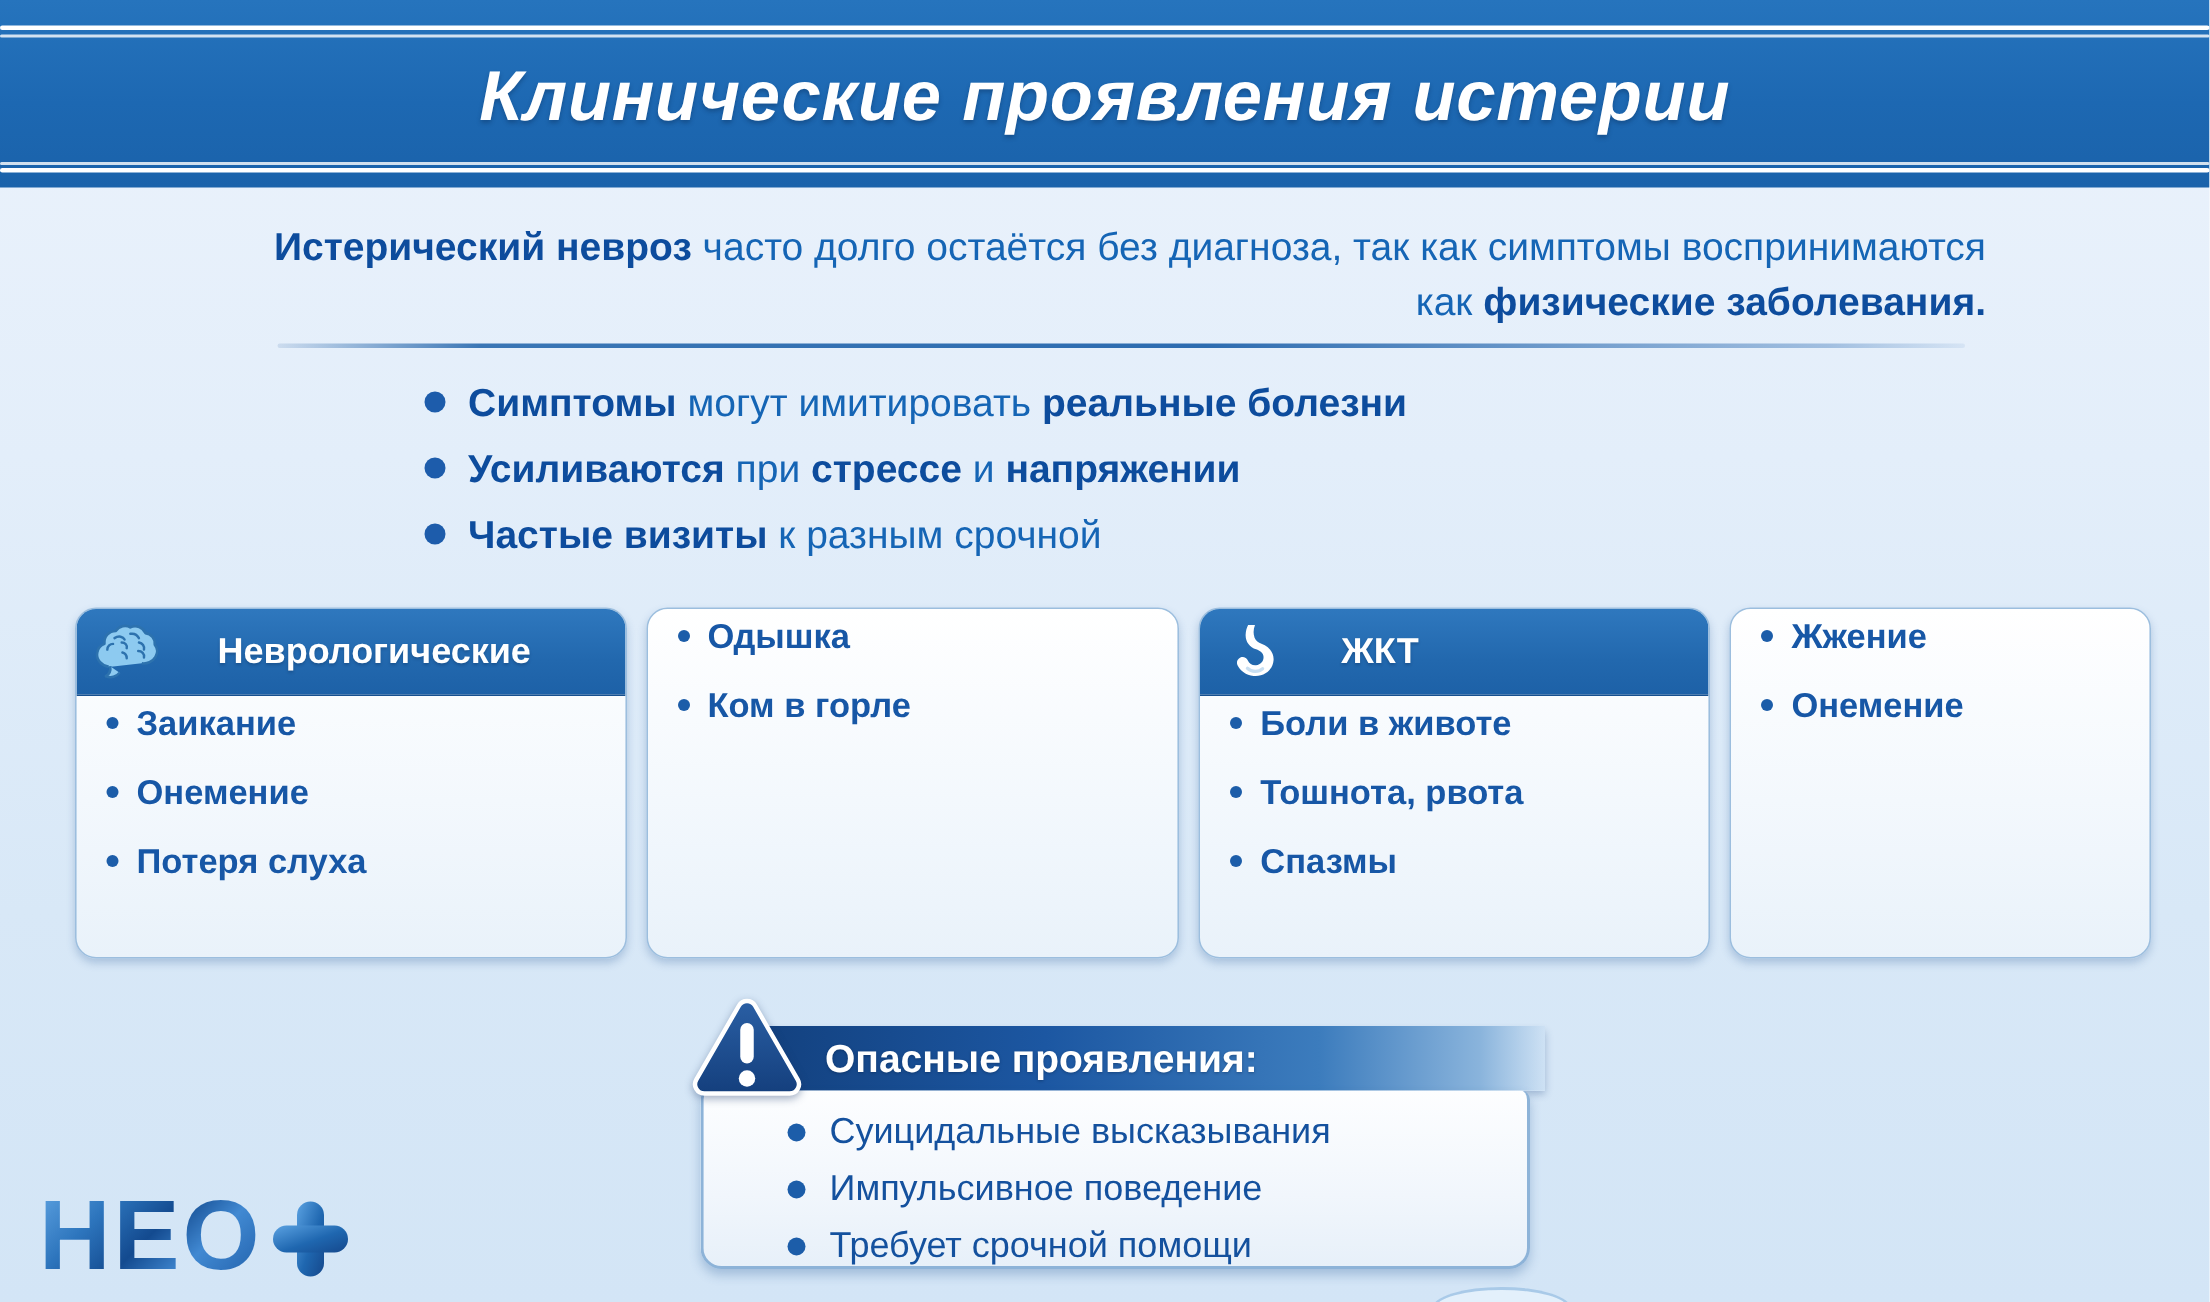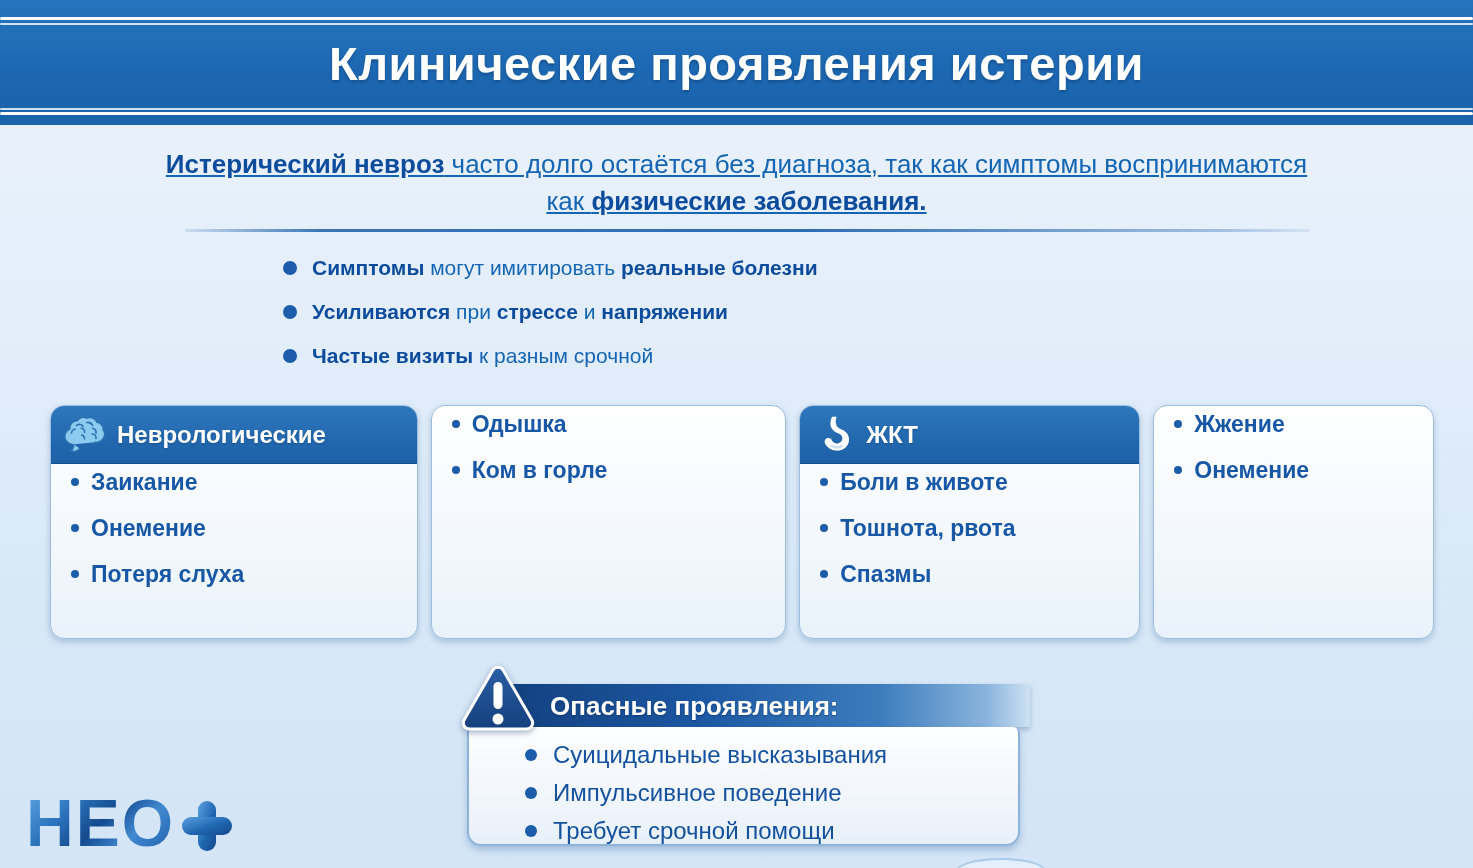--- a/index.html
+++ b/index.html
@@ -7,50 +7,51 @@
   body {
     font-family:"Liberation Sans","DejaVu Sans",sans-serif;
     background:linear-gradient(180deg,#ecf3fc 0%,#e3eefa 35%,#d8e8f7 70%,#d3e5f6 100%);
     position:relative;
   }
 
   
   .top-band{
     position:absolute; left:0; top:0; width:1473px; height:125px;
     background:linear-gradient(180deg,#2674bd 0%,#1d68b2 55%,#1a62aa 100%);
+    font-style:italic;
   }
   .band-line{ position:absolute; left:0; right:0; background:#fff; border-radius:2px; }
   .bl1{ top:17px; height:3px; }
   .bl2{ top:23px; height:1.6px; opacity:.8; }
   .bl3{ top:108px; height:1.6px; opacity:.8; }
   .bl4{ top:112px; height:3px; }
   .page-title{
     position:absolute; left:0; right:0; top:36px; text-align:center;
     color:#ffffff; font-size:47px; font-weight:700; letter-spacing:.5px;
     text-shadow:0 2px 3px rgba(10,40,80,.35);
   }
 
   
   .intro{
     position:absolute; top:146px; left:50%; transform:translateX(-50%);
-    width:1175px; text-align:center;
-    font-size:26px; line-height:37px; color:#1565b5; font-weight:500;text-decoration:underline;
+    width:1175px; text-align:right;
+    font-size:26px; line-height:37px; color:#1565b5; font-weight:500;
   }
   .intro .b, .seg-b{ font-weight:700; color:#0d4c9d; }
   .divider{
     position:absolute; top:229px; left:185px; width:1125px; height:3px;
     border-radius:3px;
     background:linear-gradient(90deg,rgba(60,110,170,.15) 0%,#3a76b5 12%,#2d6cb0 55%,rgba(125,165,210,.65) 92%,rgba(125,165,210,.15) 100%);
   }
 
   
   .key-points{ position:absolute; left:283px; top:253px; }
   .kp-row{ display:flex; align-items:center; margin-bottom:14px; height:30px; }
   .kp-dot{ width:14px; height:14px; border-radius:50%; background:#1d5cab; margin-right:15px; flex:none; }
-  .kp-text{ font-size:21px; color:#1565b5; font-weight:500; white-space:nowrap; }
+  .kp-text{ font-size:26px; color:#1565b5; font-weight:500; white-space:nowrap; }
 
   
   .cards-row{
     position:absolute; left:50px; top:405px; width:1384px; height:234px;
     display:flex; gap:13px;
   }
   .card{
     border-radius:14px; border:1.5px solid #9cbede;
     background:linear-gradient(180deg,#ffffff 0%,#f3f8fd 55%,#e9f2fa 100%);
     box-shadow:0 3px 6px rgba(45,95,155,.28);
@@ -61,21 +62,21 @@
   .card:nth-child(3){ flex:281; }
   .card:nth-child(4){ flex:231; }
   .card:nth-child(5){ flex:223; }
   .card-header{
     height:58px; flex:none; display:flex; align-items:center; gap:10px;
     padding:0 8px 0 10px;
     background:linear-gradient(180deg,#2f78be 0%,#2268ae 60%,#1d61a7 100%);
     border-bottom:1px solid #16508f;
   }
   .card-icon{ width:46px; height:46px; flex:none; display:flex; align-items:center; justify-content:center; }
-  .card-title{ color:#fff; font-size:24px; font-weight:700; white-space:nowrap; text-shadow:0 1px 2px rgba(10,40,80,.3); }
+  .card-title{ color:#fff; font-size:24px; font-weight:700; white-space:nowrap; text-shadow:0 1px 2px rgba(10,40,80,.3);margin-left:28px; }
   .card-body{ padding:5px 14px 10px 20px; }
   .ci-row{ display:flex; align-items:flex-start; margin-bottom:19px; }
   .ci-dot{ width:8px; height:8px; border-radius:50%; background:#1c5da9; margin:9px 12px 0 0; flex:none; }
   .ci-text{ font-size:23px; font-weight:700; color:#1757a6; line-height:27px; }
 
   
   .warn-band{
     position:absolute; left:492px; top:684px; width:538px; height:43px;
     background:linear-gradient(90deg,#123f7c 0%,#1c57a2 38%,#3c7cbd 72%,#8ab4dc 92%,rgba(180,208,236,.25) 100%);
     box-shadow:0 3px 5px rgba(30,70,130,.3);

